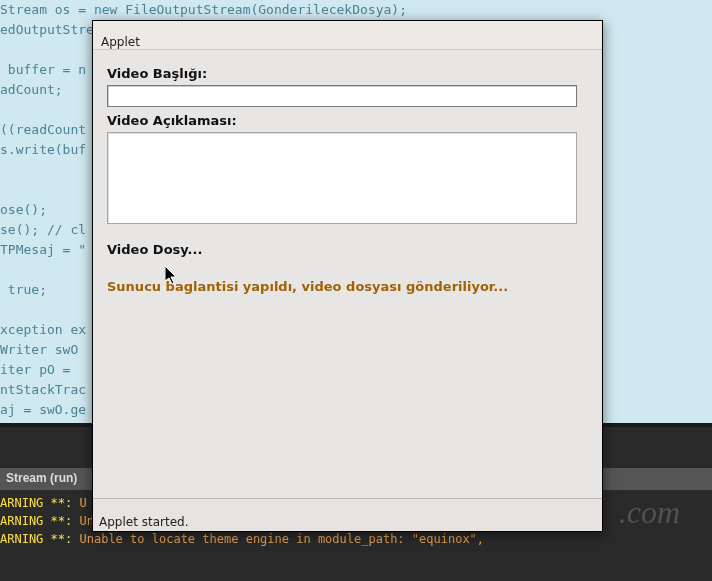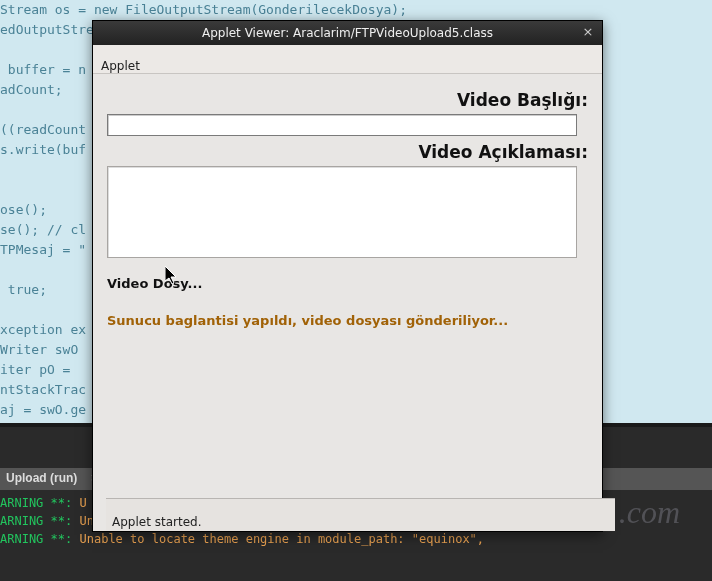--- a/index.html
+++ b/index.html
@@ -2,41 +2,41 @@
 <html><head>
 <meta charset="utf-8">
 <style>
 * { box-sizing: border-box; margin: 0; padding: 0; }
 body { width: 712px; height: 581px; overflow: hidden; font-family: "DejaVu Sans", sans-serif; position: relative; background: #000; }
 .code-bg { position: absolute; top: 0; left: 0; width: 712px; height: 425px; background: #d0e8f0; font-family: monospace; font-size: 13px; line-height: 20px; color: #4a8296; padding: 0; white-space: pre; }
 .divider-bar { position: absolute; top: 423px; left: 0; width: 712px; height: 4px; background: #1a1a1a; }
 .console-header { position: absolute; top: 468px; left: 0; width: 712px; height: 22px; background: #555; color: #ddd; font-size: 12px; padding: 3px 6px; font-family: sans-serif; }
 .console-header b { font-weight: bold; }
 .console-body { position: absolute; top: 490px; left: 0; width: 712px; height: 91px; background: #2a2a2a; font-family: monospace; font-size: 12px; line-height: 18px; color: #c44; padding: 4px 0; white-space: pre; }
-.console-body .red { color: #22c55e; }
+.console-body .red { color: #fde047; }
 .console-body .orange { color: #e8a050; }
 .watermark { position: absolute; bottom: 50px; right: 32px; color: rgba(120,120,130,0.5); font-size: 32px; font-style: italic; font-family: serif; pointer-events: none; }
 
 .dialog { position: absolute; top: 20px; left: 92px; width: 511px; height: 512px; background: #e8e6e4; border: 1px solid #000; box-shadow: 0 3px 12px rgba(0,0,0,0.5); }
 .titlebar { height: 24px; background: linear-gradient(to bottom, #3a3a3a, #222); color: #eee; font-size: 12px; display: flex; align-items: center; justify-content: center; position: relative; }
 .titlebar .close { position: absolute; right: 6px; top: 3px; width: 16px; height: 16px; color: #ccc; font-size: 13px; cursor: pointer; text-align: center; line-height: 16px; }
 .menubar { height: 22px; background: #ece9e6; border-bottom: 1px solid #c8c5c2; font-size: 12px; padding: 14px 8px; color: #222; }
 .menubar span { cursor: pointer; }
 .content { padding: 10px 14px; }
-.label { font-size: 17px; font-weight: bold; color: #111; margin-top: 6px; margin-bottom: 4px; text-align: right; }
+.label { font-size: 13px; font-weight: bold; color: #111; margin-top: 6px; margin-bottom: 4px; }
 .text-input { width: 470px; height: 22px; border: 1px solid #7a7a7a; background: #fff; box-shadow: inset 1px 1px 0 #ccc; font-size: 12px; padding: 2px 4px; }
 .textarea { width: 470px; height: 92px; border: 1px solid #a8a5a2; background: #fff; box-shadow: inset 1px 1px 0 #ddd; font-size: 12px; padding: 4px; resize: none; }
 .file-row { display: flex; align-items: center; gap: 10px; margin-top: 14px; }
 .file-label { font-size: 13px; font-weight: bold; color: #111; min-width: 88px; }
 .file-btn { width: 110px; height: 22px; background: linear-gradient(to bottom, #f4f2f0, #e2dfdc); border: 1px solid #a0a0a0; font-size: 12px; cursor: pointer; color: #444; }
 .status { font-size: 13px; font-weight: bold; color: #a16207; margin-top: 22px; }
 .progress { width: 496px; height: 19px; border: 1px solid #888; background: #e0ded9; margin-top: 8px; position: relative; }
 .progress-fill { height: 100%; background: linear-gradient(to bottom, #cdd6e0, #a8b6c8, #b8c4d4); width: 100%; }
 .progress-text { position: absolute; top: 0; left: 0; width: 100%; height: 100%; text-align: center; font-size: 12px; line-height: 17px; color: #222; }
-.statusbar { position: absolute; bottom: 0; left: 13px; width: 100%; height: 20px; background: #e6e3e0; border-top: 1px solid #b8b5b2; font-size: 12px; padding: 16px 6px; color: #222; }
+.statusbar { position: absolute; bottom: 0; left: 0; width: 100%; height: 20px; background: #e6e3e0; border-top: 1px solid #b8b5b2; font-size: 12px; padding: 16px 6px; color: #222; }
 .cursor { position: absolute; top: 266px; left: 165px; pointer-events: none; }
 .dark-gap { position: absolute; top: 427px; left: 0; width: 712px; height: 41px; background: #2a2a2a; }
 </style>
 </head>
 <body>
 
 <div class="code-bg">Stream os = new FileOutputStream(GonderilecekDosya);
 edOutputStream bus = new BufferedOutputStream(os);
 
  buffer = n
@@ -58,35 +58,31 @@
 ntStackTrac
 aj = swO.ge
 
  false;
 </div>
 
 <div class="divider-bar"></div>
 <div class="dark-gap"></div>
 
 <div class="console-header">
-  <b>Upload (run)</b>
+  <b>Stream (run)</b>
   <span>&nbsp;&nbsp;</span>
   <span>×</span>
 </div>
 <div class="console-body"><span class="red">ARNING **: </span><span class="orange">U</span>
 <span class="red">ARNING **: </span><span class="orange">Unable to locate theme engine in module_path: "equinox",</span>
 <span class="red">ARNING **: </span><span class="orange">Unable to locate theme engine in module_path: "equinox",</span></div>
 
 <div class="watermark">.com</div>
 
 <div class="dialog">
-  <div class="titlebar">
-    <span>Applet Viewer: Araclarim/FTPVideoUpload5.class</span>
-    <span class="close">×</span>
-  </div>
   <div class="menubar">
     <span>Applet</span>
   </div>
   <div class="content">
     <div class="label">Video Başlığı:</div>
     <input class="text-input" type="text" value="" style="">
     <div class="label">Video Açıklaması:</div>
     <textarea class="textarea" style=""></textarea>
     <div class="file-row">
       <span class="file-label">Video Dosy...</span>

